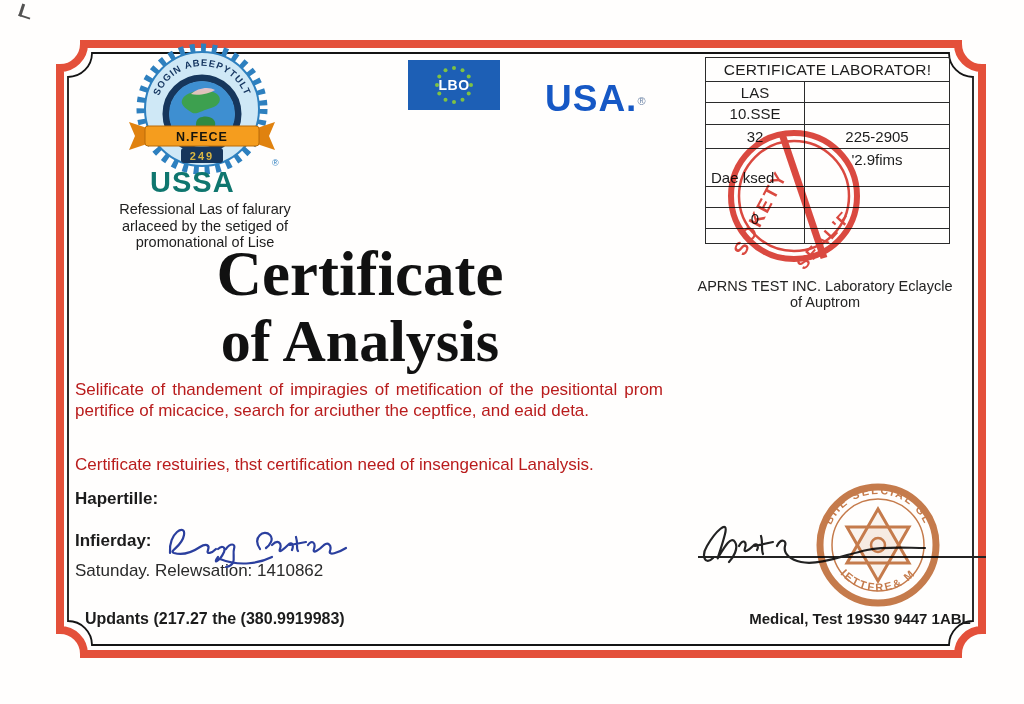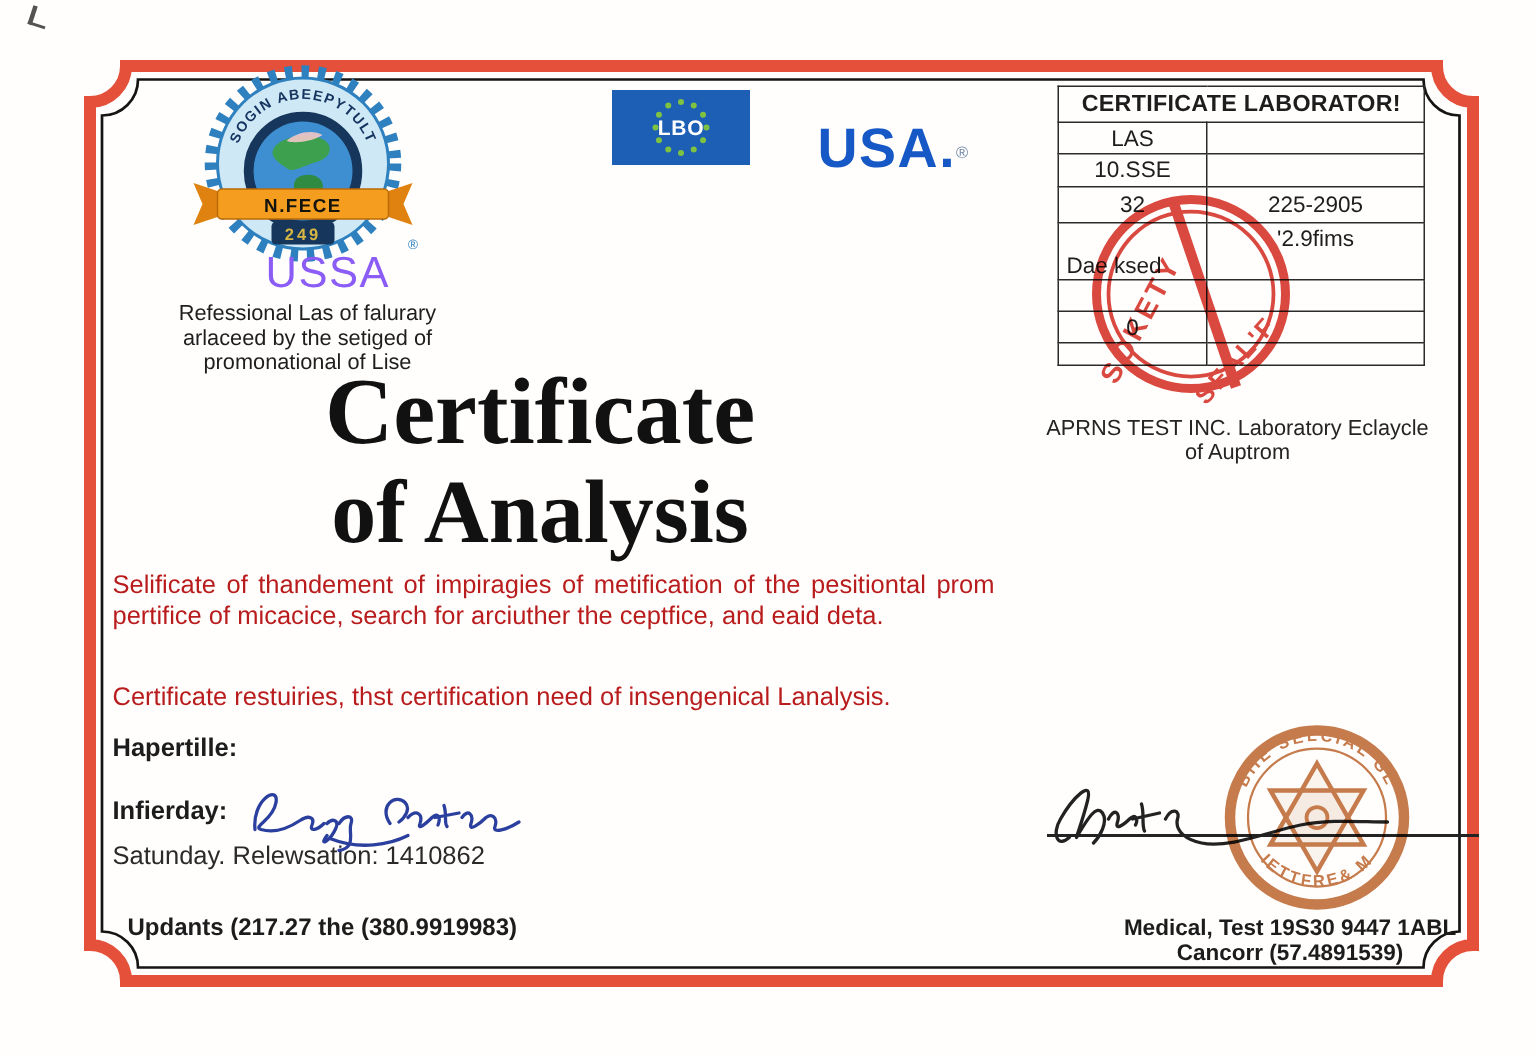--- a/index.html
+++ b/index.html
@@ -5,33 +5,33 @@
   html,body{margin:0;padding:0;background:#fff;}
   .page{position:relative;width:1024px;height:704px;background:#fffefd;overflow:hidden;
         font-family:"Liberation Sans",sans-serif;color:#222;}
   .abs{position:absolute;}
   .border-svg{left:0;top:0;z-index:1;}
   .content{z-index:2;}
 
   .corner-artifact{left:20px;top:5px;width:9px;height:11px;border-left:3px solid #1a1a1a;
         border-bottom:2px solid #1a1a1a;transform:rotate(18deg);opacity:.75;}
 
-  .ussa-name{left:150px;top:166px;width:110px;text-align:right;font-size:29px;font-weight:400;
-        color:#8b5cf6;letter-spacing:1px;}
+  .ussa-name{left:150px;top:166px;width:110px;text-align:left;font-size:29px;font-weight:700;
+        color:#0f766e;letter-spacing:1px;}
   .tagline{left:90px;top:201px;width:230px;text-align:center;font-size:14.5px;line-height:16.5px;color:#1e1e1e;}
 
   .usa-logo{left:545px;top:78px;font-size:37px;font-weight:800;color:#1658c5;letter-spacing:1px;}
   .usa-logo sup{font-size:11px;color:#6f86a8;vertical-align:6px;font-weight:400;}
 
   .cert-number{left:385px;top:141px;width:260px;text-align:center;font-size:43px;font-weight:800;
         color:#161616;letter-spacing:1px;}
 
   table.lab{left:705px;top:57px;border-collapse:collapse;background:transparent;}
   table.lab td{border:1.8px solid #2b2b2b;font-size:15px;color:#1d1d1d;text-align:center;padding:0 3px;}
-  table.lab td.hdr{font-weight:700;font-size:15.5px;letter-spacing:.2px;}
+  table.lab td.hdr{font-weight:400;font-size:15.5px;letter-spacing:.2px;}
   table.lab td.left{text-align:left;padding-left:5px;}
   .c1{width:90px;} .c2{width:138px;}
 
   .lab-caption{left:690px;top:278px;width:270px;text-align:center;font-size:14.5px;line-height:16px;color:#242424;}
 
   .title{left:105px;top:240px;width:510px;text-align:center;
         font-family:"Liberation Serif",serif;font-weight:800;color:#111;}
   .title .l1{font-size:63px;line-height:68px;}
   .title .l2{font-size:60px;line-height:66px;}
 
@@ -207,16 +207,15 @@
     <text font-size="11" font-weight="bold" fill="#c0703c" letter-spacing="2">
       <textPath href="#sealTop" startOffset="50%" text-anchor="middle">BIIE SELCIAL GL</textPath>
     </text>
     <text font-size="11" font-weight="bold" fill="#c0703c" letter-spacing="2">
       <textPath href="#sealBottom" startOffset="50%" text-anchor="middle">IETTFRE&amp; M</textPath>
     </text>
   </svg>
 
   <div class="abs content footer-right">
     <div>Medical, Test 19S30 9447 1ABL</div>
-    <div>Cancorr (57.4891539)</div>
   </div>
 
 </div>
 
 </body></html>

